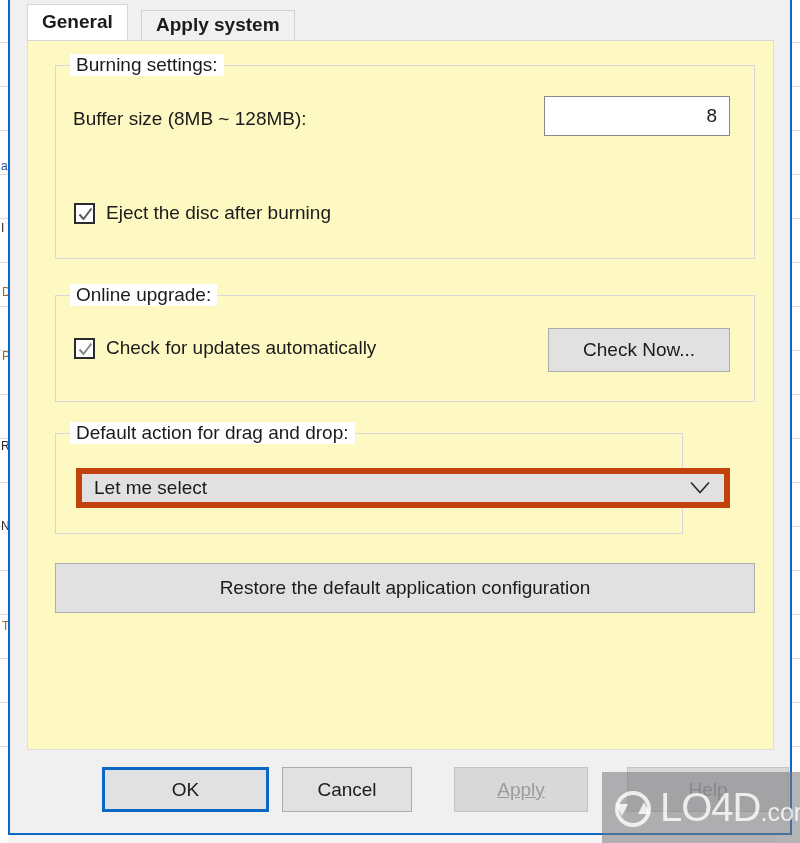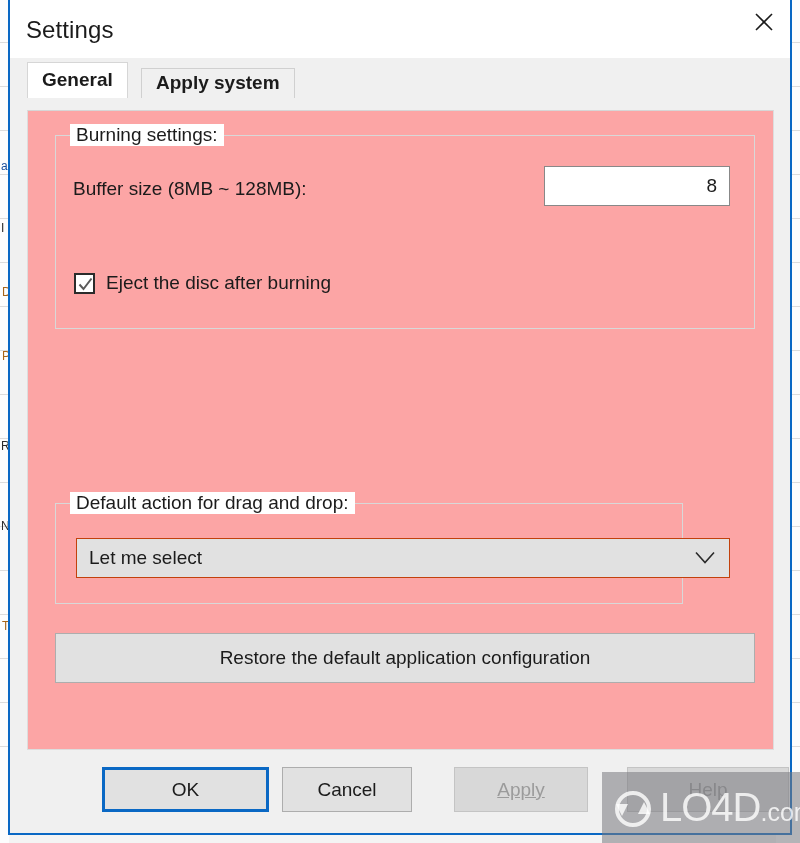--- a/index.html
+++ b/index.html
@@ -134,22 +134,22 @@
     padding: 0 14px 2px 14px;
     background: #f0f0f0;
     border-color: #d0d0d0;
     z-index: 1;
   }
 
   
   #content {
     position: relative;
     flex: 1 1 auto;
-    margin: 12px 16px 0 17px;
-    background: #fca5a5;
+    margin: 0 16px 0 17px;
+    background: #fef9c3;
     border: 1px solid #dddddd;
     border-top-color: #d6d6d6;
   }
 
   
   .groupbox {
     position: absolute;
     box-sizing: border-box;
     border: 1px solid #d8d8d8;
   }
@@ -246,21 +246,21 @@
   .button.default {
     border: 3px solid #0a68c4;
   }
   .button .underline { text-decoration: underline; }
 
   
   .combo {
     position: absolute;
     box-sizing: border-box;
     background: #e1e1e1;
-    border: 1px solid #c2410c;
+    border: 6px solid #c2410c;
     display: flex;
     align-items: center;
     font-size: 19px;
     color: #1b1b1b;
     padding-left: 12px;
     cursor: default;
   }
   .combo .chev {
     position: absolute;
     right: 14px;
@@ -359,29 +359,20 @@
     <div class="bg-row" style="top:746px"></div>
     <div class="bg-frag orange" style="left:6px; top:172px">H</div>
     <div class="bg-frag" style="left:6px; top:262px">S</div>
     <div class="bg-frag orange" style="left:6px; top:396px">C</div>
     <div class="bg-frag" style="left:6px; top:486px">S</div>
     <div class="bg-frag blue" style="left:6px; top:620px">B</div>
   </div>
 
   <div id="dialog">
 
-    <div id="titlebar">
-      <div id="title-text">Settings</div>
-      <div id="close-button">
-        <svg width="22" height="22" viewBox="0 0 22 22">
-          <line x1="3" y1="3" x2="19" y2="19" stroke="#1b1b1b" stroke-width="1.6"></line>
-          <line x1="19" y1="3" x2="3" y2="19" stroke="#1b1b1b" stroke-width="1.6"></line>
-        </svg>
-      </div>
-    </div>
 
     <div id="tabstrip">
       <div class="tab active">
         <span>General</span>
       </div>
       <div class="tab inactive">
         <span>Apply system</span>
       </div>
     </div>
 
@@ -400,20 +391,36 @@
         <div class="checkrow" style="left:18px; top:135px;">
           <span class="checkbox">
             <svg width="17" height="17" viewBox="0 0 17 17">
               <polyline points="2.5,8.5 6.5,13 14.5,2.5" fill="none" stroke="#5a5a5a" stroke-width="2"></polyline>
             </svg>
           </span>
           <span class="ctext">Eject the disc after burning</span>
         </div>
       </div>
 
+      <div class="groupbox" id="group-online">
+        <div class="group-legend">Online upgrade:</div>
+
+        <div class="checkrow" style="left:18px; top:40px;">
+          <span class="checkbox">
+            <svg width="17" height="17" viewBox="0 0 17 17">
+              <polyline points="2.5,8.5 6.5,13 14.5,2.5" fill="none" stroke="#8a8a8a" stroke-width="2"></polyline>
+            </svg>
+          </span>
+          <span class="ctext">Check for updates automatically</span>
+        </div>
+
+        <div class="button" style="left:492px; top:32px; width:182px; height:44px;">
+          <span>Check Now...</span>
+        </div>
+      </div>
 
       <div class="groupbox" id="group-drag">
         <div class="group-legend">Default action for drag and drop:</div>
 
         <div class="combo" style="left:20px; top:34px; width:654px; height:40px;">
           <span>Let me select</span>
           <span class="chev">
             <svg width="20" height="13" viewBox="0 0 20 13">
               <polyline points="1,1 10,11 19,1" fill="none" stroke="#2b2b2b" stroke-width="1.6"></polyline>
             </svg>

